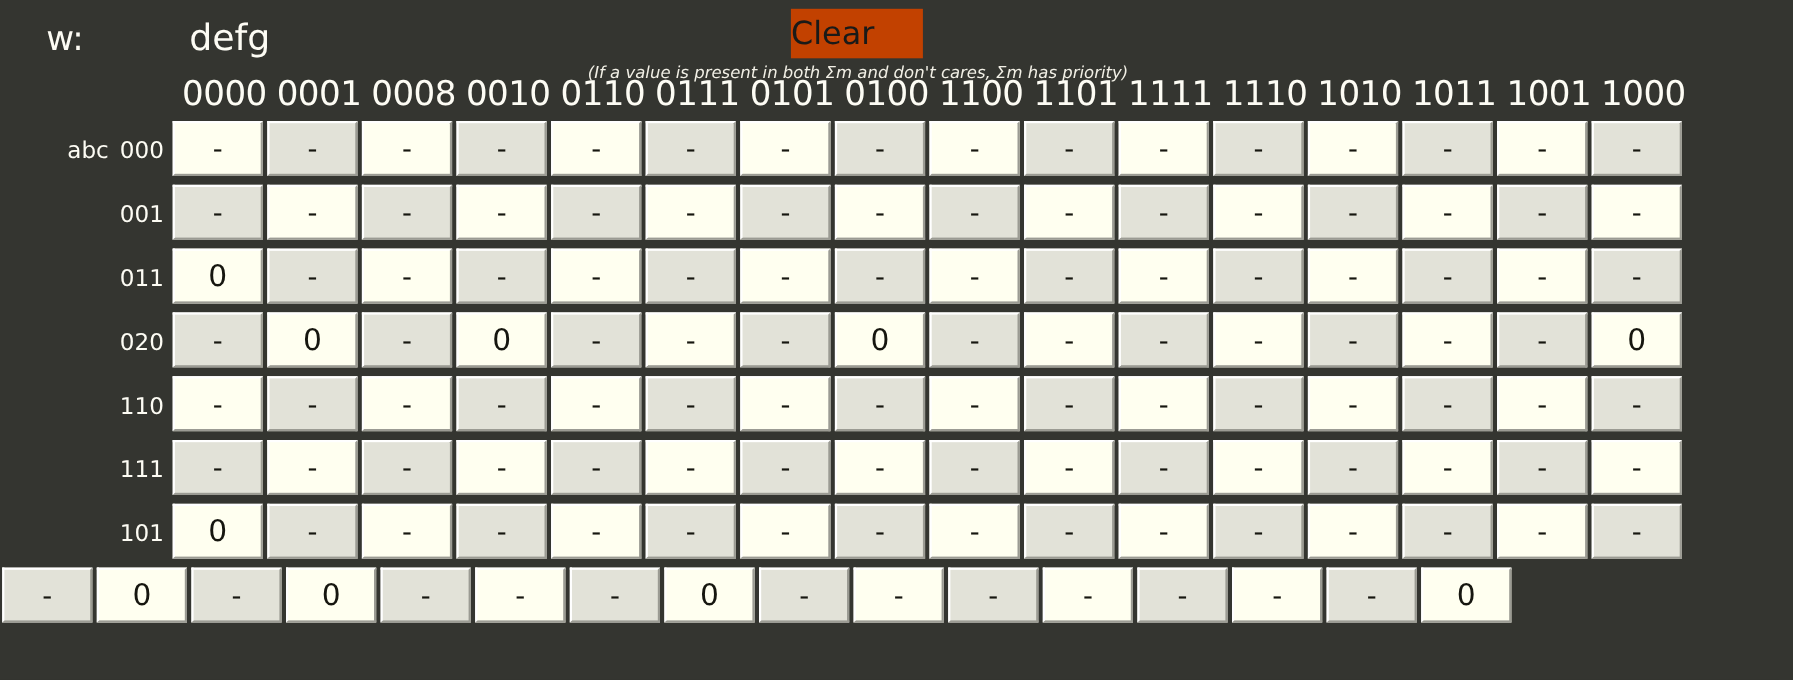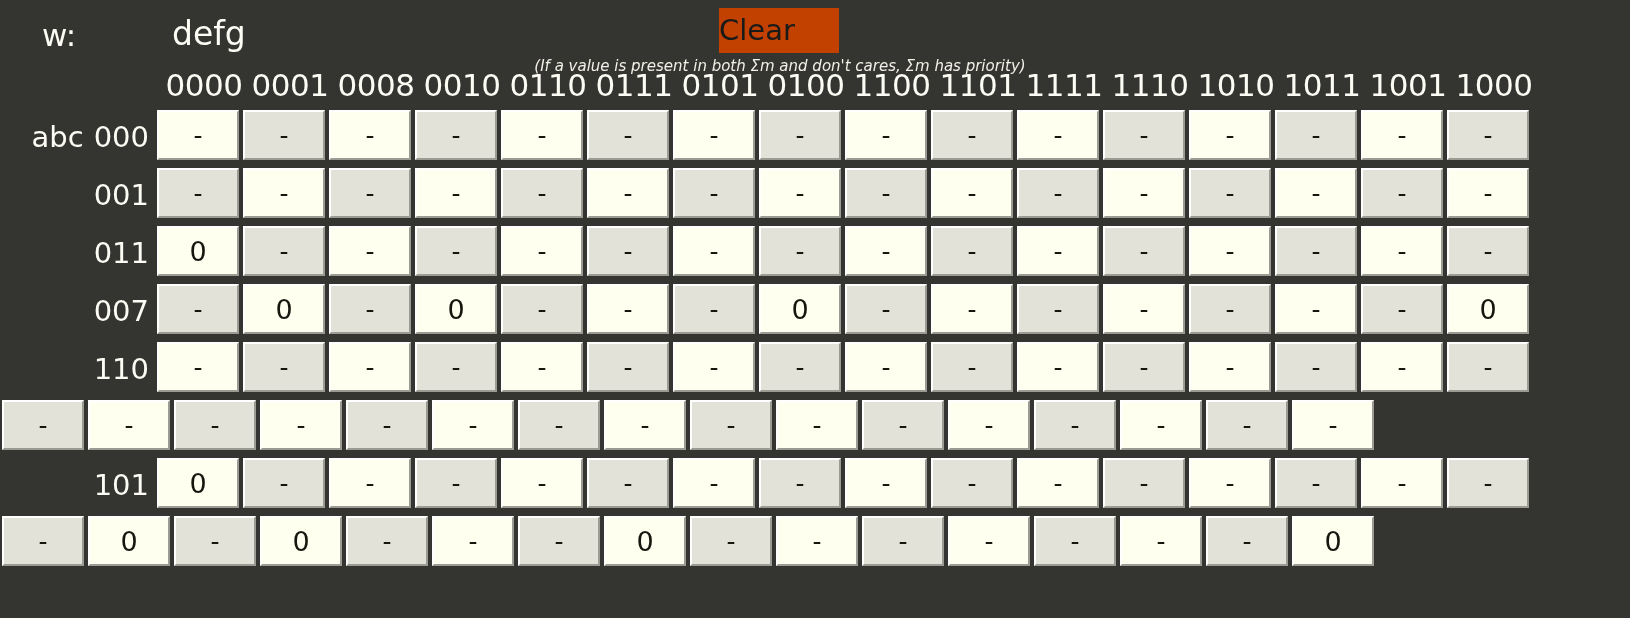--- a/index.html
+++ b/index.html
@@ -103,21 +103,21 @@
     display: flex;
     align-items: flex-start;
     height: 58px;
   }
   .row-head {
     width: 155px;
     flex: 0 0 155px;
     text-align: right;
     padding-right: 6px;
     box-sizing: border-box;
-    font-size: 29px;
+    font-size: 21px;
     line-height: 54px;
     color: #fdfcf4;
     white-space: nowrap;
     padding-left: 16px;
   }
   .row-head .rowvar {
     margin-right: 10px;
   }
   .cells {
     display: flex;
@@ -336,21 +336,21 @@
         </div>
         <div class="cell light">
           <span class="dash">-</span>
         </div>
         <div class="cell dark">
           <span class="dash">-</span>
         </div>
       </div>
     </div>
     <div class="kmap-row">
-      <div class="row-head"><span>007</span></div>
+      <div class="row-head"><span>020</span></div>
       <div class="cells">
         <div class="cell dark">
           <span class="dash">-</span>
         </div>
         <div class="cell light">
           <span>0</span>
         </div>
         <div class="cell dark">
           <span class="dash">-</span>
         </div>
@@ -442,20 +442,21 @@
         </div>
         <div class="cell light">
           <span class="dash">-</span>
         </div>
         <div class="cell dark">
           <span class="dash">-</span>
         </div>
       </div>
     </div>
     <div class="kmap-row">
+      <div class="row-head"><span>111</span></div>
       <div class="cells">
         <div class="cell dark">
           <span class="dash">-</span>
         </div>
         <div class="cell light">
           <span class="dash">-</span>
         </div>
         <div class="cell dark">
           <span class="dash">-</span>
         </div>

